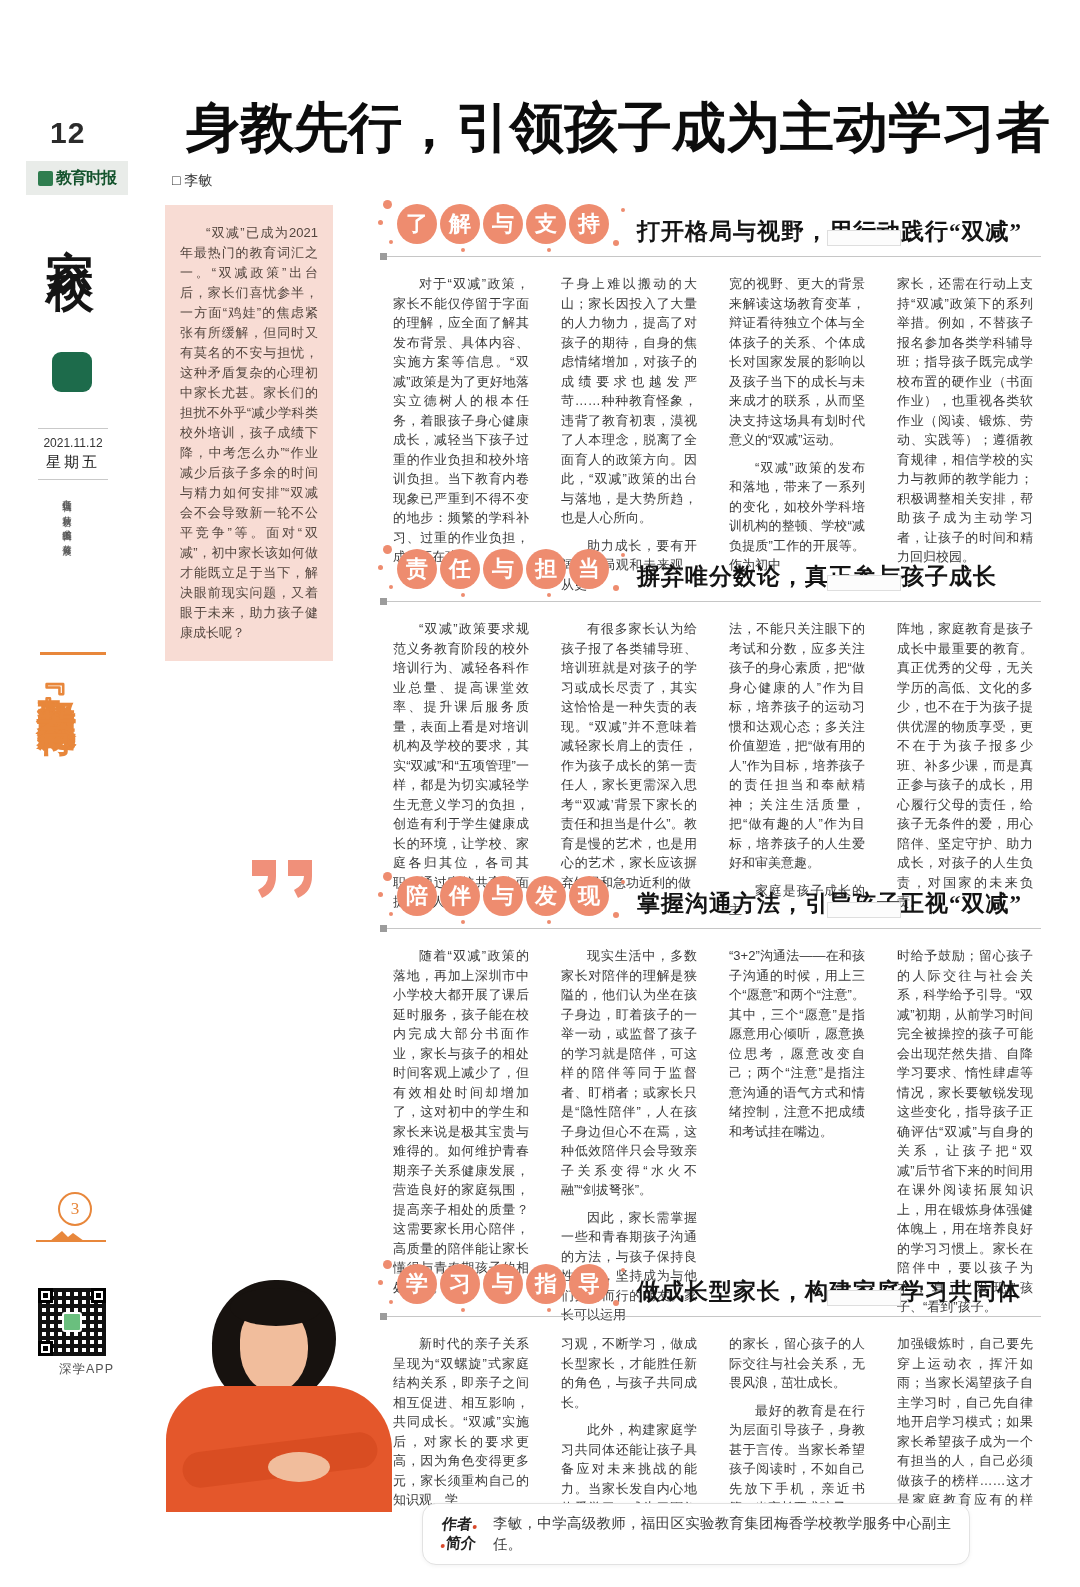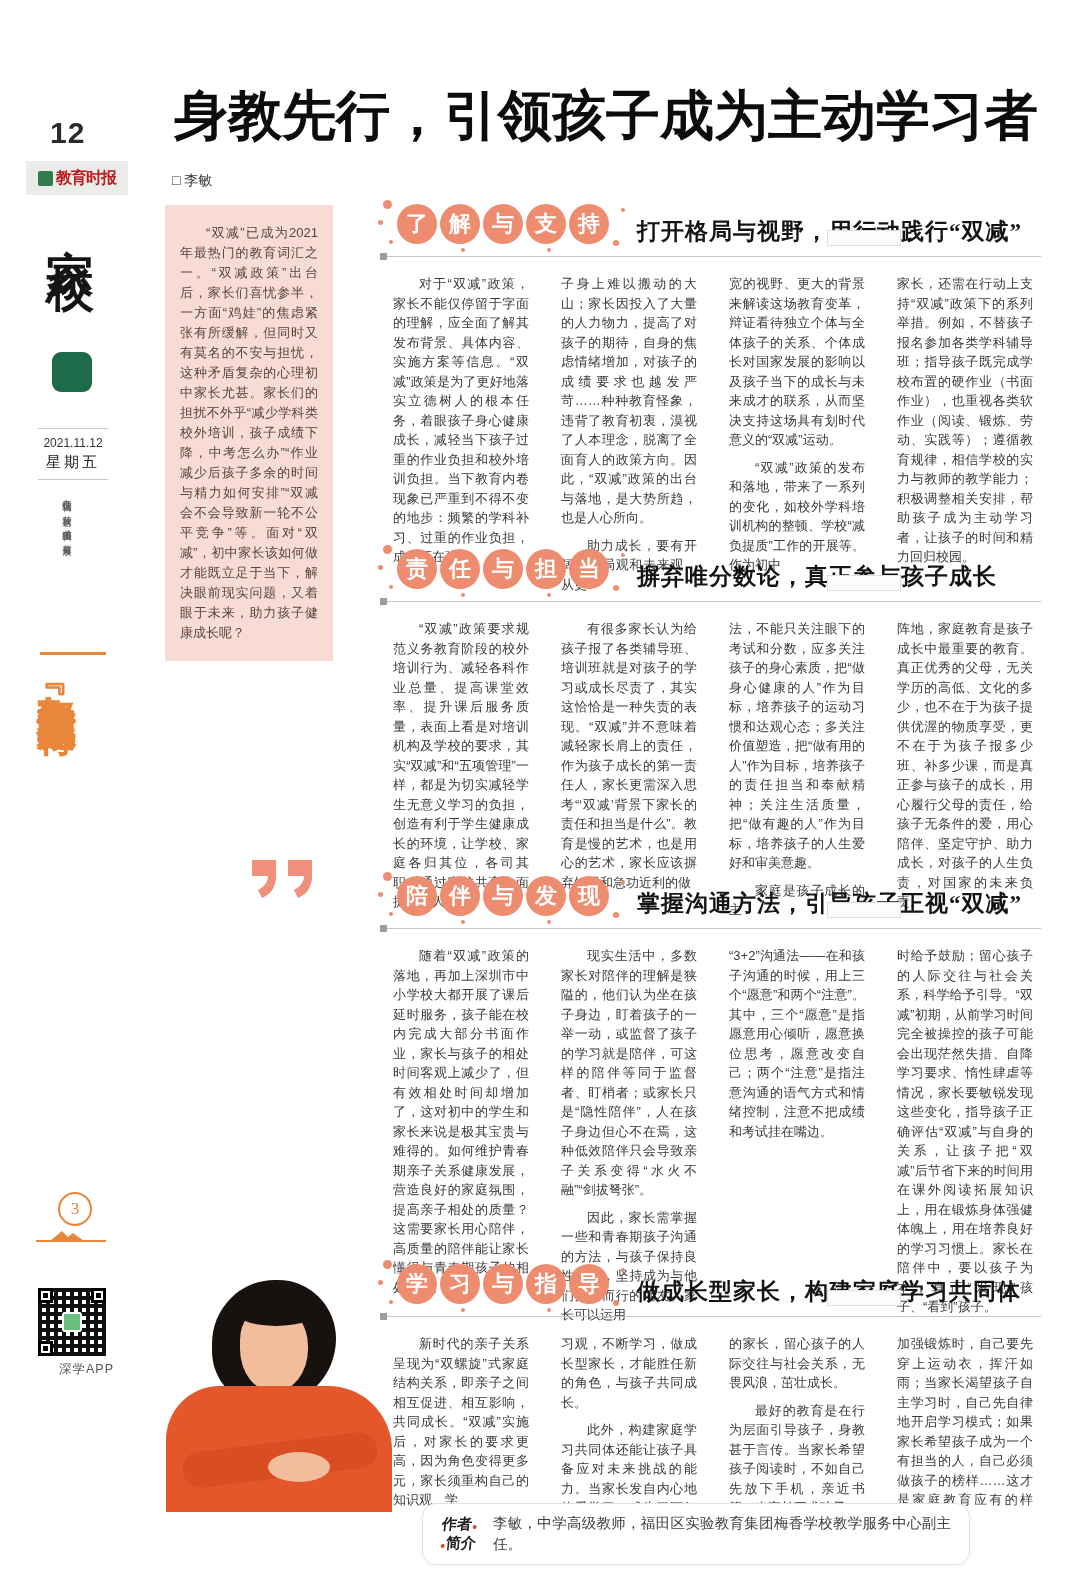--- a/index.html
+++ b/index.html
@@ -5,21 +5,21 @@
   html,body{margin:0;padding:0;background:#fff;}
   #page{position:relative;width:1080px;height:1587px;background:#fff;overflow:hidden;
         font-family:"Liberation Sans","DejaVu Sans",sans-serif;color:#333;}
   .abs{position:absolute;}
   .vert{writing-mode:vertical-rl;text-orientation:upright;}
 
   
   #page-num{left:50px;top:116px;font-size:30px;font-weight:700;color:#2b2b2b;letter-spacing:1px;}
   #logo{left:26px;top:161px;width:102px;height:34px;background:#e9ece9;display:flex;align-items:center;justify-content:center;gap:3px;}
   #logo .emblem{width:15px;height:15px;background:#2f7d4f;border-radius:2px;flex:0 0 auto;}
-  #logo .logo-text{font-family:"Liberation Serif","DejaVu Serif",serif;font-weight:700;font-size:16px;color:#b91c1c;letter-spacing:-1px;}
+  #logo .logo-text{font-family:"Liberation Serif","DejaVu Serif",serif;font-weight:700;font-size:16px;color:#14532d;letter-spacing:-1px;}
   #jiaxiao{left:46px;top:210px;font-size:48px;font-weight:700;line-height:1;letter-spacing:14px;height:150px;
            font-family:"Liberation Serif","DejaVu Serif",serif;color:#151515;}
   #green-sq{left:52px;top:352px;width:40px;height:40px;border-radius:9px;background:#1d6b4b;}
   #dateblock{left:38px;top:428px;width:70px;text-align:center;border-top:1px solid #c9c9c9;border-bottom:1px solid #c9c9c9;padding:7px 0;}
   #dateblock .d1{font-size:12px;color:#333;}
   #dateblock .d2{font-size:15px;color:#222;letter-spacing:3px;margin-top:3px;}
   #editors{left:60px;top:492px;height:160px;font-size:9.5px;color:#555;letter-spacing:1px;}
   #orange-bar{left:40px;top:652px;width:66px;height:3px;background:#e8873b;}
   #vhead{left:36px;top:668px;height:520px;font-size:40px;font-weight:800;color:#e8873b;letter-spacing:1px;line-height:1.05;}
   #circ3{left:58px;top:1192px;width:30px;height:30px;border:2px solid #e8873b;border-radius:50%;
@@ -123,21 +123,21 @@
   </div>
 
   <div class="abs" id="qr">
     <span class="f f1"></span>
     <span class="f f2"></span>
     <span class="f f3"></span>
     <span class="chip"></span>
   </div>
   <div class="abs" id="qr-label">深学APP</div>
 
-  <h1 class="abs" id="title" style="margin:0">身教先行，引领孩子成为主动学习者</h1>
+  <h1 class="abs" id="title" style="margin:12px">身教先行，引领孩子成为主动学习者</h1>
   <div class="abs" id="author">□ 李敏</div>
 
   <div class="abs" id="intro">
     <p>“双减”已成为2021年最热门的教育词汇之一。“双减政策”出台后，家长们喜忧参半，一方面“鸡娃”的焦虑紧张有所缓解，但同时又有莫名的不安与担忧，这种矛盾复杂的心理初中家长尤甚。家长们的担扰不外乎“减少学科类校外培训，孩子成绩下降，中考怎么办”“作业减少后孩子多余的时间与精力如何安排”“双减会不会导致新一轮不公平竞争”等。面对“双减”，初中家长该如何做才能既立足于当下，解决眼前现实问题，又着眼于未来，助力孩子健康成长呢？</p>
   </div>
 
   <div class="abs" id="quote">
     <svg width="70" height="50" viewBox="0 0 70 50">
       <path d="M2 2 h24 v16 q0 16 -14 22 l-4 -8 q10 -5 10 -14 h-16 z" fill="#f0907a"></path>
       <path d="M38 2 h24 v16 q0 16 -14 22 l-4 -8 q10 -5 10 -14 h-16 z" fill="#f0907a"></path>

